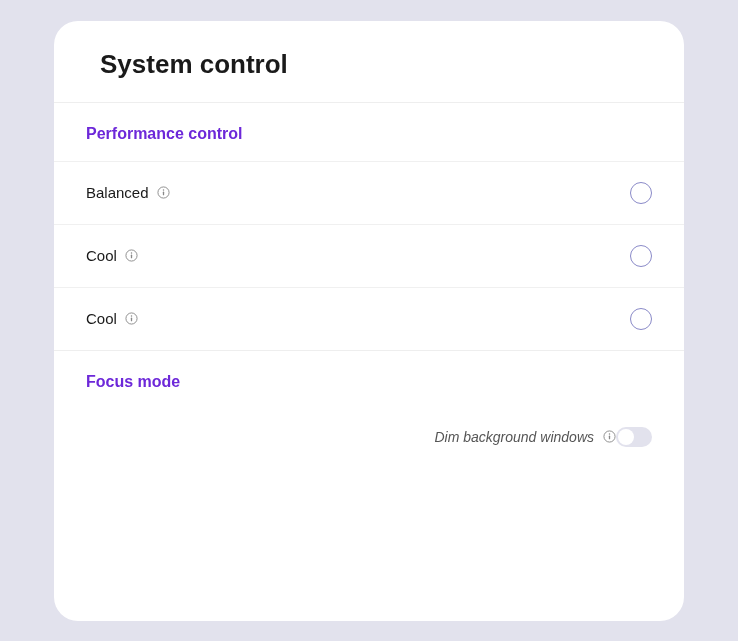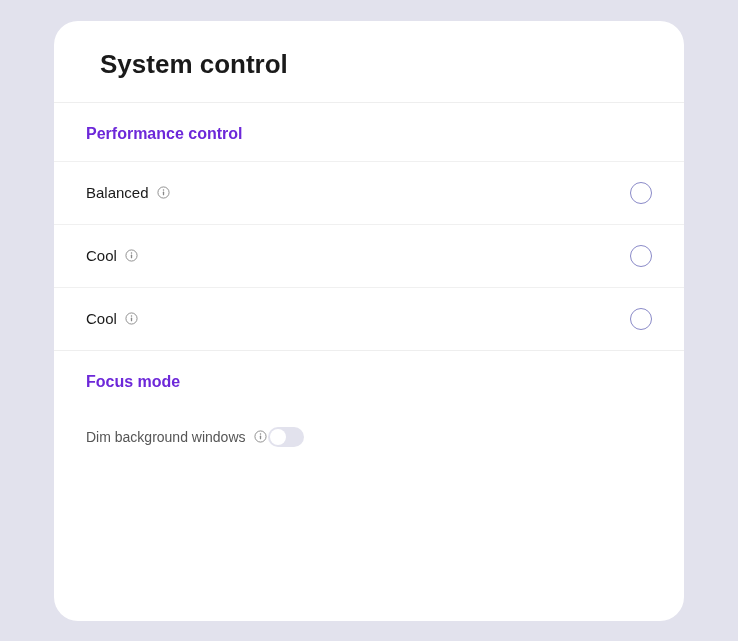--- a/index.html
+++ b/index.html
@@ -102,22 +102,23 @@
       top: 2px;
       left: 2px;
       width: 16px;
       height: 16px;
       border-radius: 50%;
       background-color: #ffffff;
     }
     .focus-row {
       display: flex;
       align-items: center;
-      justify-content: flex-start;
+      justify-content: flex-end;
       padding: 18px 32px 20px 32px;
+      font-style: italic;
     }
     .focus-label {
       font-size: 14px;
       color: #555;
       font-weight: 400;
     }
   </style>
 </head>
 <body>
 

